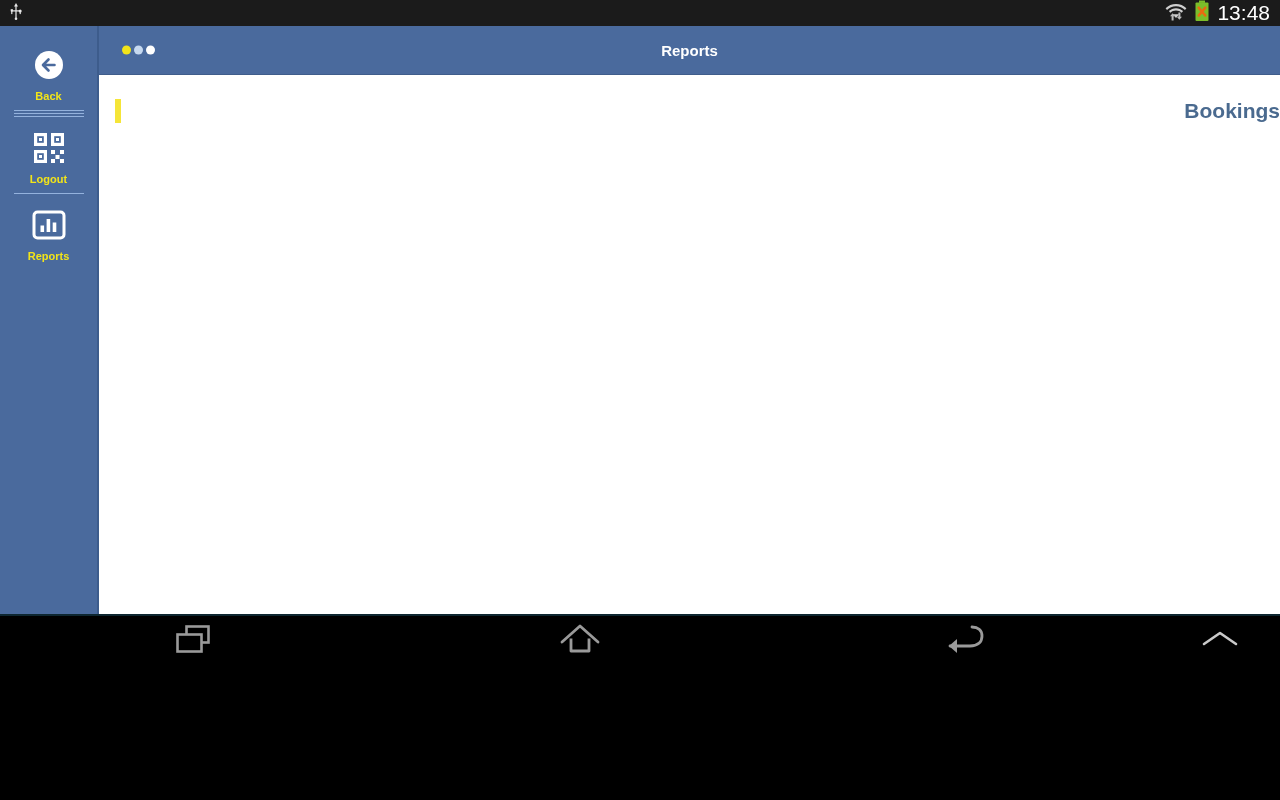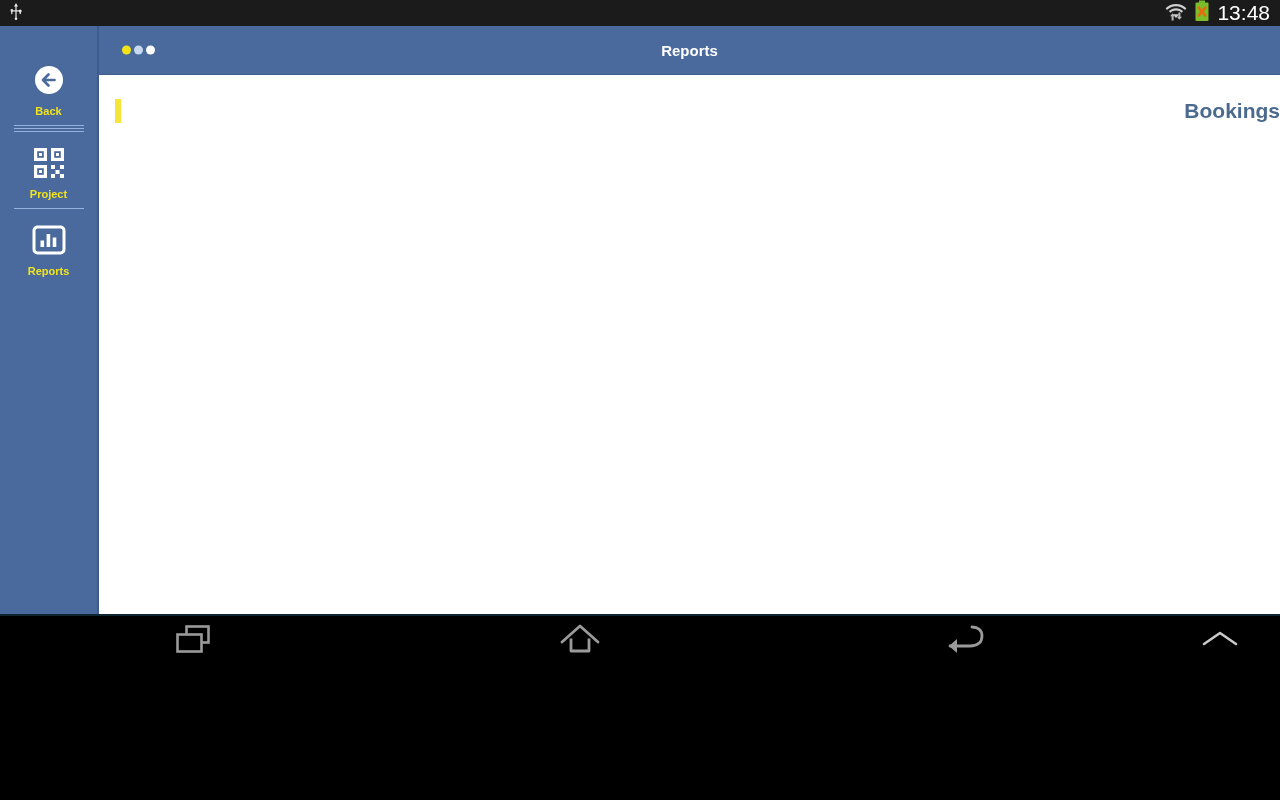--- a/index.html
+++ b/index.html
@@ -43,21 +43,21 @@
 
   
   .sidebar {
     position: absolute;
     top: 26px; left: 0;
     width: 99px;
     height: 724px;
     background: #4a6a9d;
     border-right: 2px solid #3d5c8c;
     box-sizing: border-box;
-    padding-top: 25px;
+    padding-top: 10px;
   }
   .nav-item {
     width: 97px;
     display: flex;
     flex-direction: column;
     align-items: center;
     justify-content: center;
     padding: 10px 0 6px 0;
     cursor: pointer;
     user-select: none;
@@ -249,21 +249,21 @@
           <rect x="1" y="18" width="13" height="13" fill="#ffffff"></rect>
           <rect x="4.2" y="21.2" width="6.6" height="6.6" fill="#4a6a9d"></rect>
           <rect x="6.0" y="23.0" width="3.0" height="3.0" fill="#ffffff"></rect>
           <rect x="18" y="18" width="4" height="4" fill="#ffffff"></rect>
           <rect x="27" y="18" width="4" height="4" fill="#ffffff"></rect>
           <rect x="22.5" y="23" width="4" height="4" fill="#ffffff"></rect>
           <rect x="18" y="27" width="4" height="4" fill="#ffffff"></rect>
           <rect x="27" y="27" width="4" height="4" fill="#ffffff"></rect>
         </svg>
       </div>
-      <div class="nav-label">Project</div>
+      <div class="nav-label">Logout</div>
     </div>
     <div class="nav-divider"></div>
 
     <div class="nav-item">
       <div class="nav-icon">
         <svg width="34" height="30" viewBox="0 0 34 30">
           <rect x="2" y="2" width="30" height="26" rx="3.5" fill="none" stroke="#ffffff" stroke-width="3"></rect>
           <rect x="8.5" y="15.5" width="3.6" height="6.5" fill="#ffffff"></rect>
           <rect x="14.6" y="9.0" width="3.6" height="13" fill="#ffffff"></rect>
           <rect x="20.7" y="12.5" width="3.6" height="9.5" fill="#ffffff"></rect>

